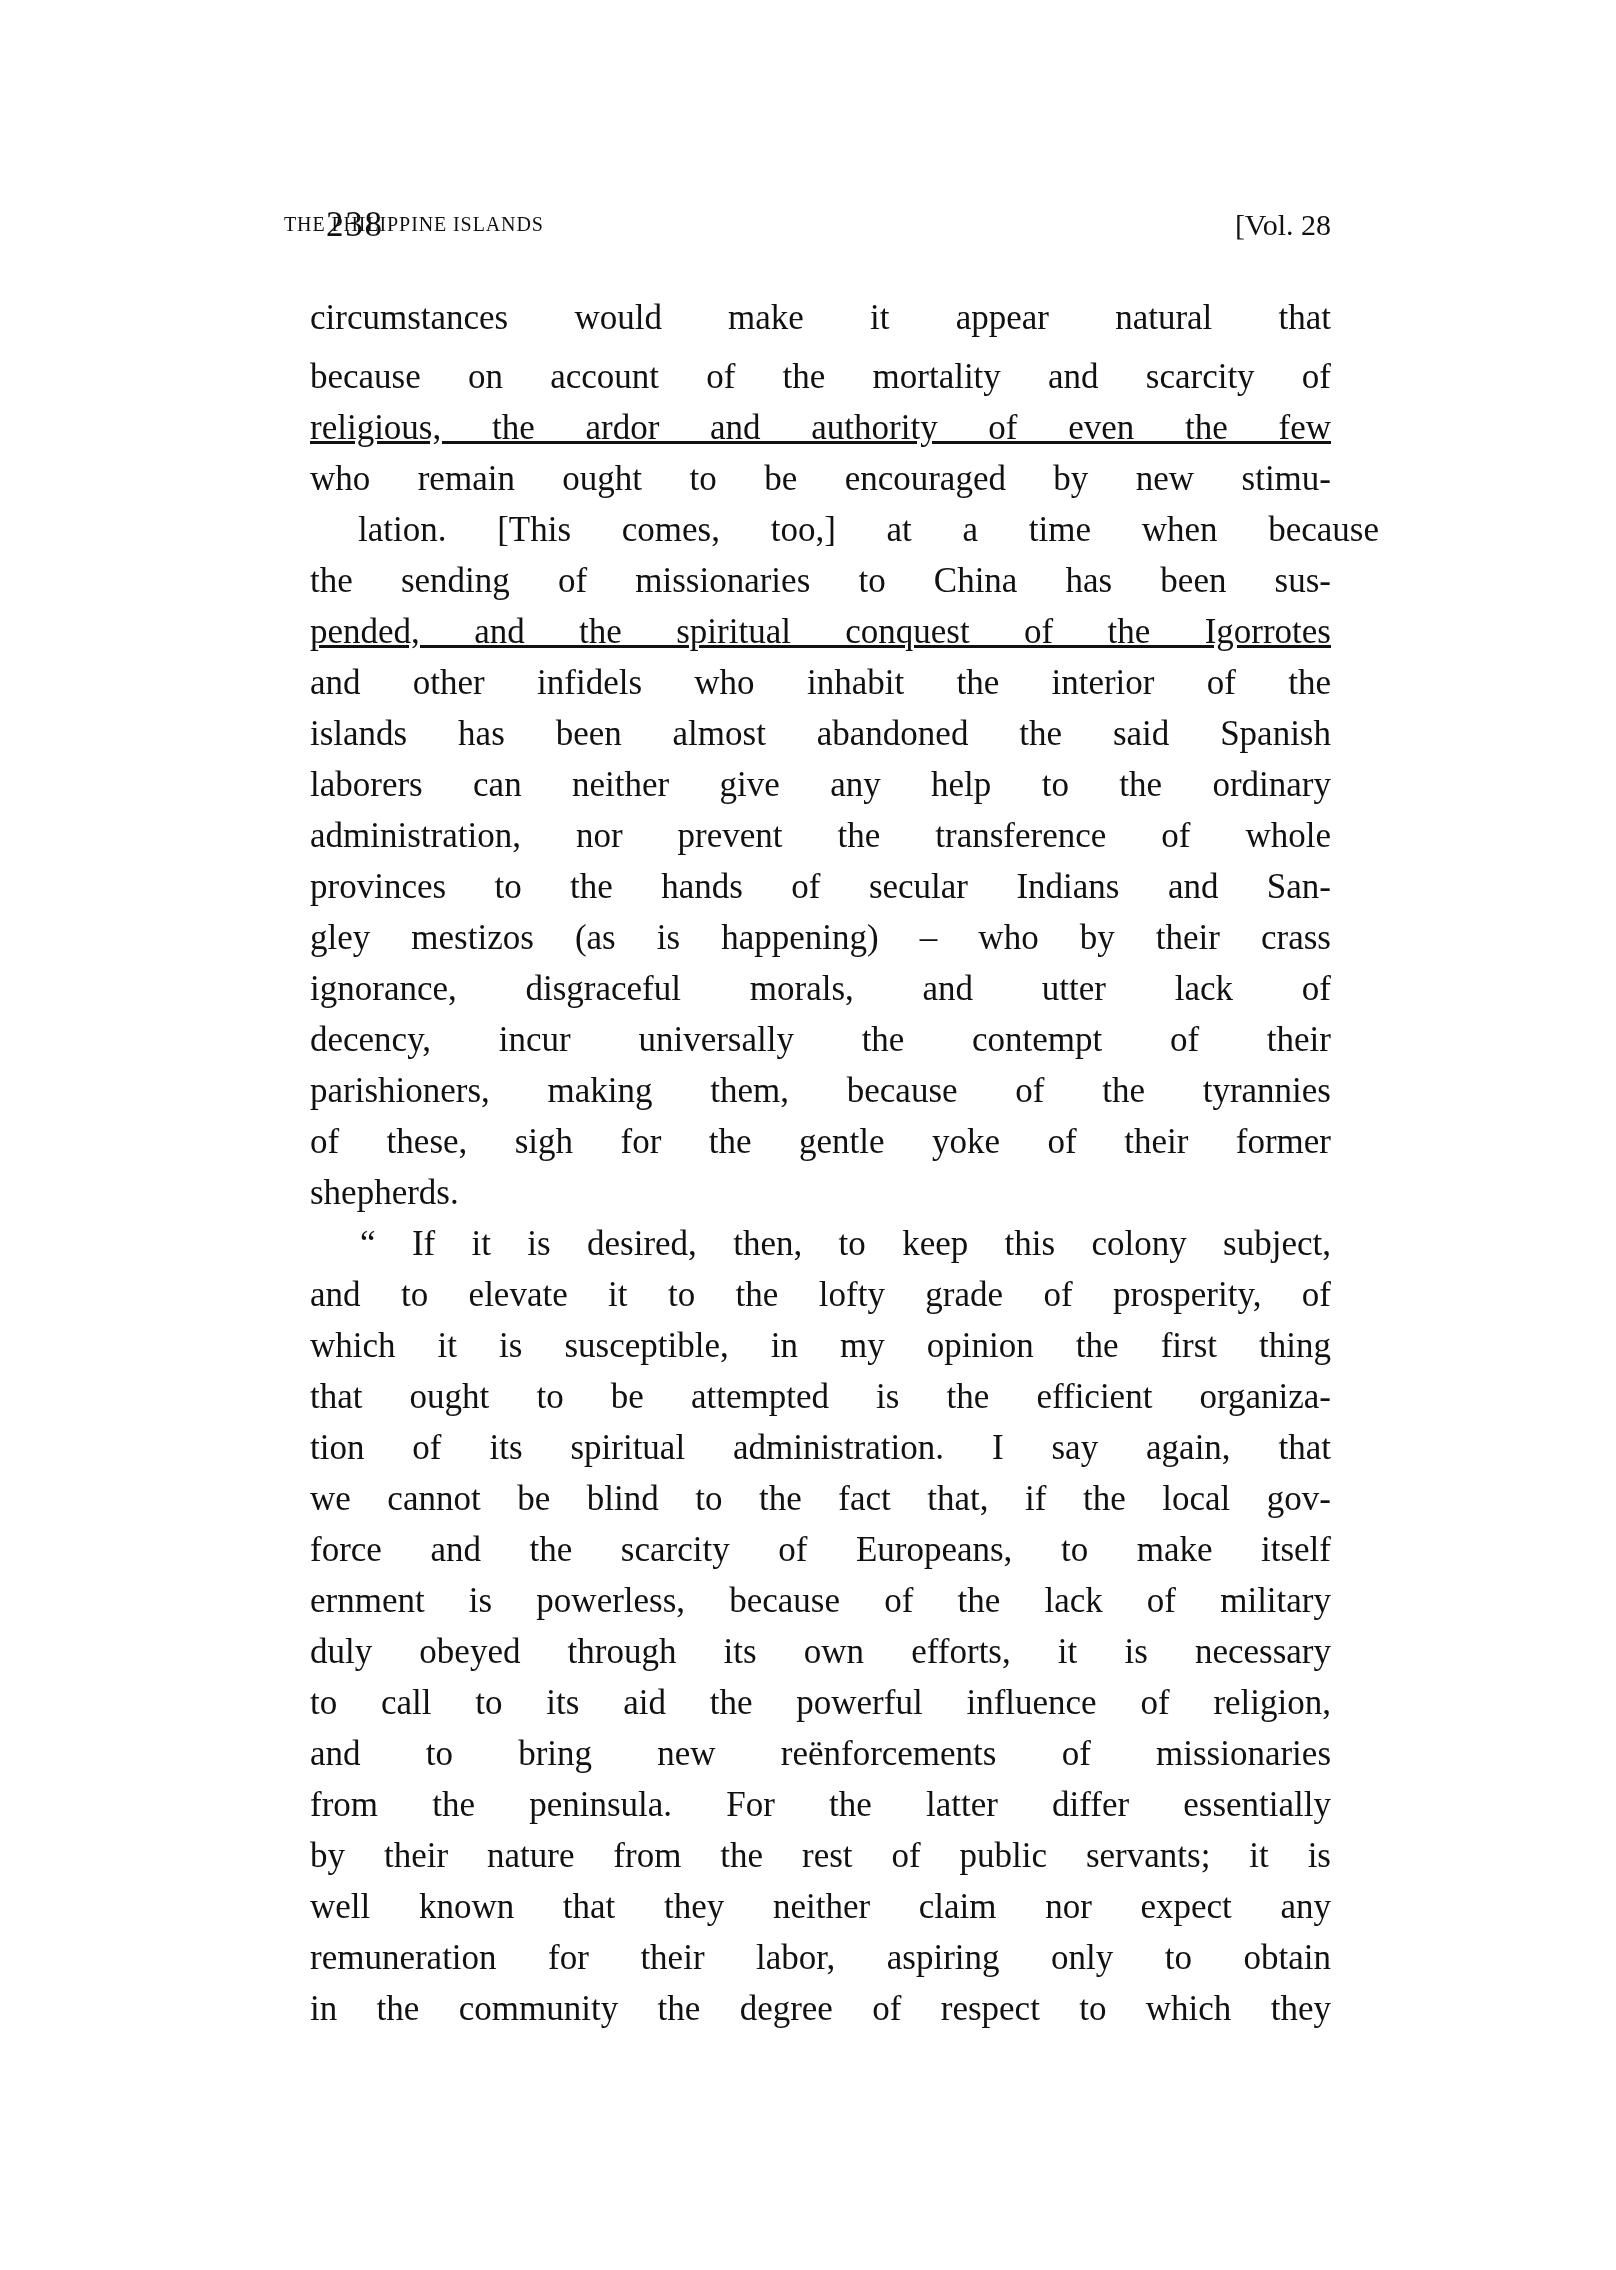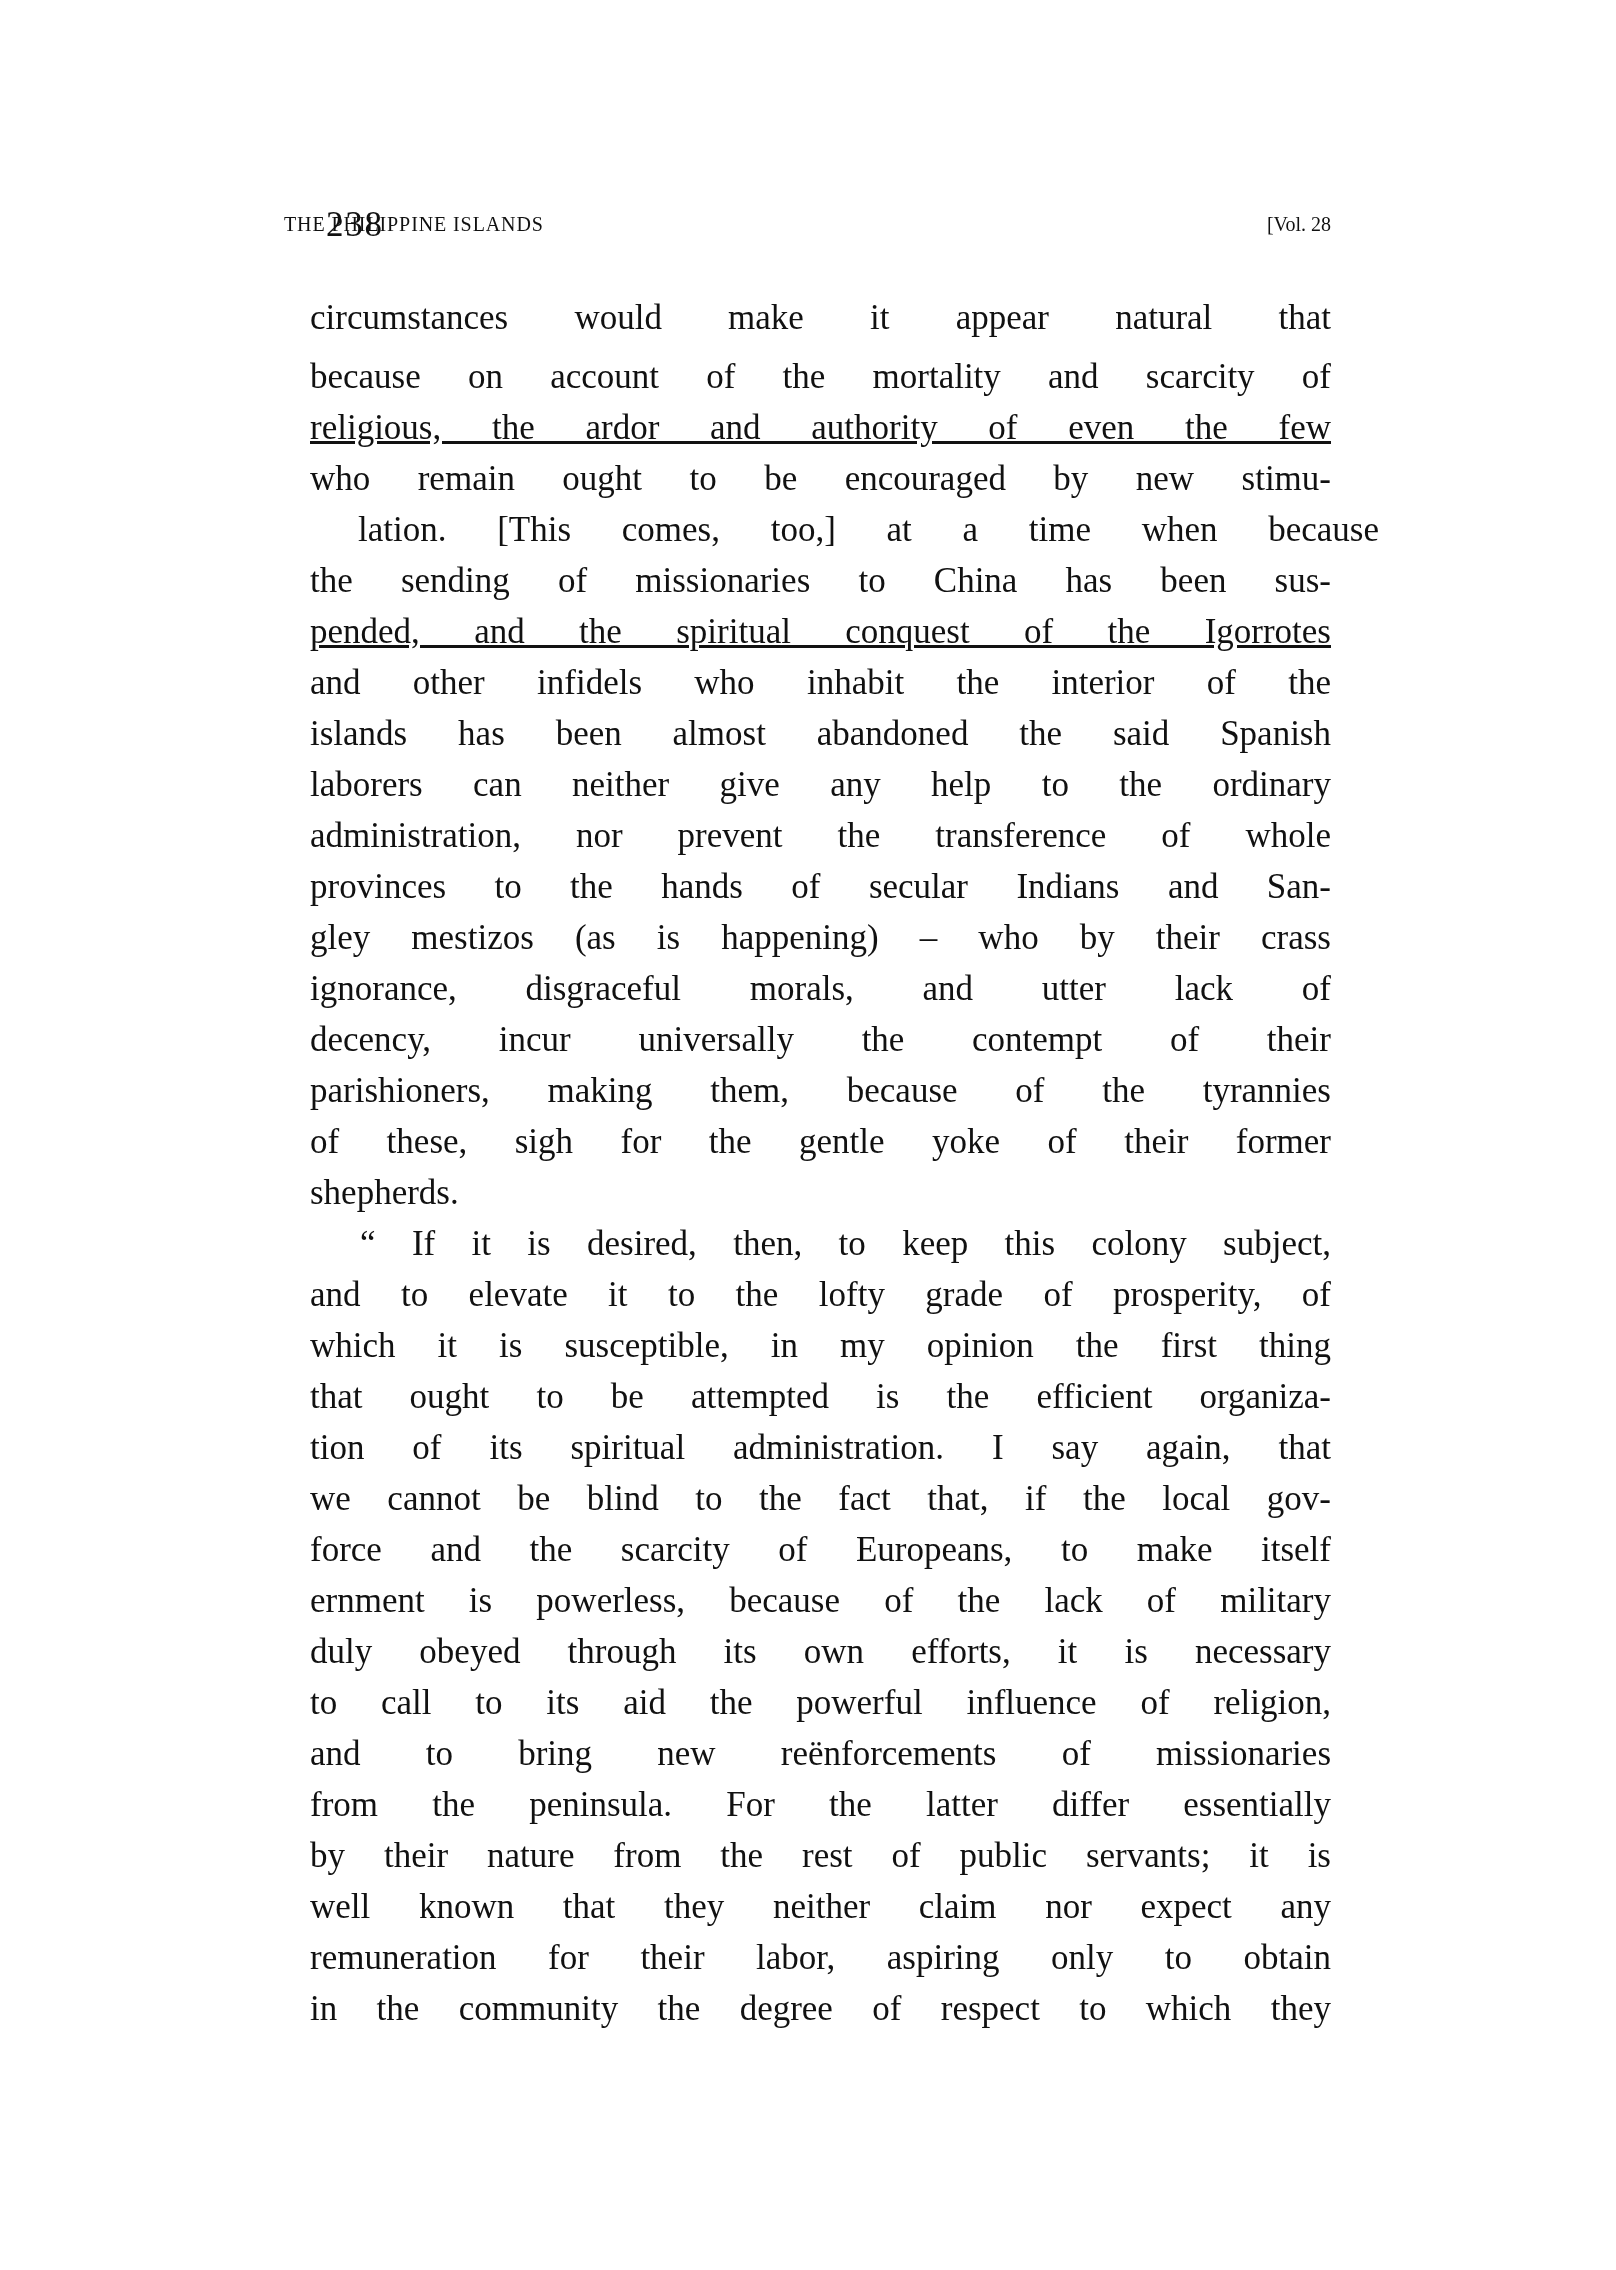--- a/index.html
+++ b/index.html
@@ -43,21 +43,21 @@
       width: 100%;
       top: 0;
       letter-spacing: 0.9px;
       font-size: 20px;
       transform: translateX(-26px);
     }
     .running-head .volume {
       position: absolute;
       right: 0;
       top: 0;
-      font-size: 20px;
+      font-size: 30px;
     }
     .body-text {
       position: absolute;
       top: 292px;
       left: 0;
       width: 1021px;
       font-size: 35px;
       line-height: 51px;
     }
     .line {

